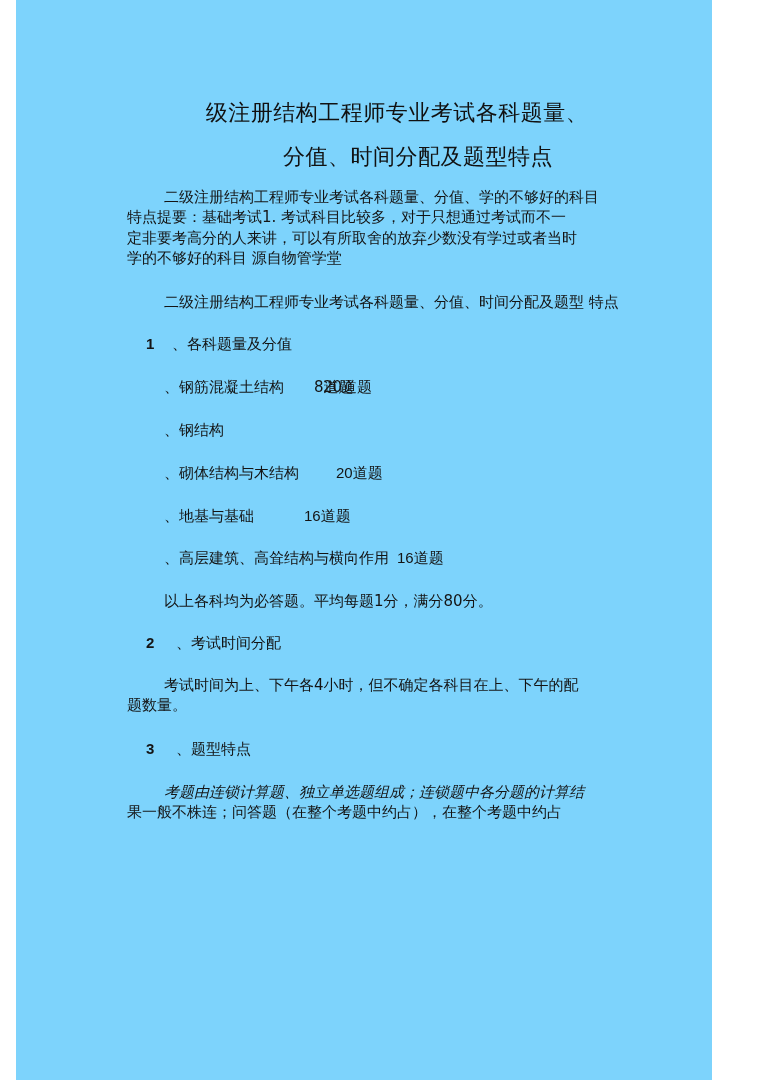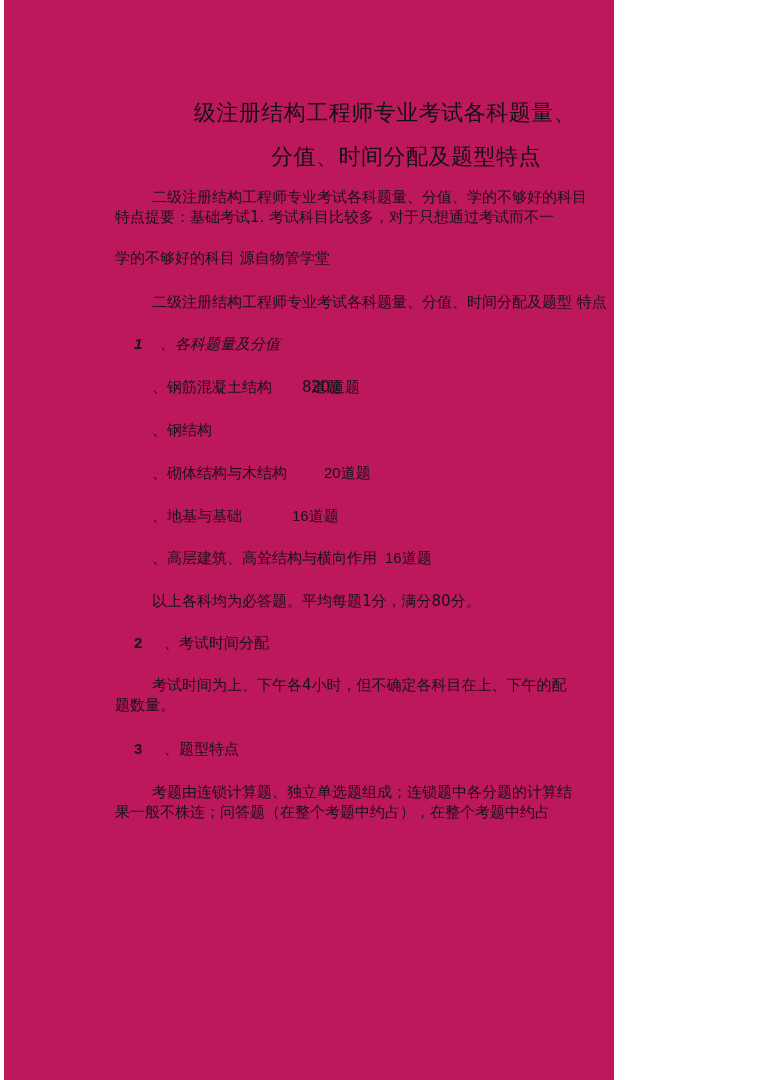--- a/index.html
+++ b/index.html
@@ -10,24 +10,24 @@
     body {
       width: 762px;
       height: 1080px;
       position: relative;
       overflow: hidden;
       font-family: "DejaVu Sans", "Liberation Sans", sans-serif;
       color: #111111;
     }
     .page {
       position: absolute;
-      left: 4px; top: 0;
-      width: 610px;
+      left: 16px; top: 0;
+      width: 696px;
       height: 1080px;
-      background: #be185d;
+      background: #7dd3fc;
     }
     .title {
       position: absolute;
       left: 0;
       width: 762px;
       text-align: center;
       font-size: 22px;
       letter-spacing: 0.5px;
       color: #111;
       white-space: nowrap;
@@ -64,25 +64,26 @@
 </head>
 <body>
 
 <div class="page">
 
   <div class="title" style="top:98px;">级注册结构工程师专业考试各科题量、</div>
   <div class="title" style="top:142px;padding-left:21px;">分值、时间分配及题型特点</div>
 
   <div class="line" style="left:148px; top:187px;">二级注册结构工程师专业考试各科题量、分值、学的不够好的科目</div>
   <div class="line" style="left:111px; top:207px;">特点提要：基础考试1. 考试科目比较多，对于只想通过考试而不一</div>
+  <div class="line" style="left:111px; top:228px;">定非要考高分的人来讲，可以有所取舍的放弃少数没有学过或者当时</div>
   <div class="line" style="left:111px; top:248px;">学的不够好的科目  源自物管学堂</div>
 
   <div class="line" style="left:148px; top:292px;">二级注册结构工程师专业考试各科题量、分值、时间分配及题型  特点</div>
 
-  <div class="line" style="left:130px; top:334px;font-style:italic;">
+  <div class="line" style="left:130px; top:334px;">
     <span class="num">1</span><span>、各科题量及分值</span>
   </div>
 
   <div class="line item" style="left:148px; top:377px; width:320px;">
     <span class="label">、钢筋混凝土结构</span>
     <span class="overlap" style="left:150px;">
       <span>8道题</span>
       <span style="left:9px;">20道题</span>
     </span>
   </div>
@@ -112,16 +113,16 @@
     <span class="num" style="width:30px;">2</span><span>、考试时间分配</span>
   </div>
 
   <div class="line" style="left:148px; top:675px;">考试时间为上、下午各4小时，但不确定各科目在上、下午的配</div>
   <div class="line" style="left:111px; top:695px;">题数量。</div>
 
   <div class="line" style="left:130px; top:739px;">
     <span class="num" style="width:30px;">3</span><span>、题型特点</span>
   </div>
 
-  <div class="line" style="left:148px; top:782px;">考题由连锁计算题、独立单选题组成；连锁题中各分题的计算结</div>
+  <div class="line" style="left:148px; top:782px;font-style:italic;">考题由连锁计算题、独立单选题组成；连锁题中各分题的计算结</div>
   <div class="line" style="left:111px; top:802px;">果一般不株连；问答题（在整个考题中约占），在整个考题中约占</div>
 
 </div>
 
 </body></html>

